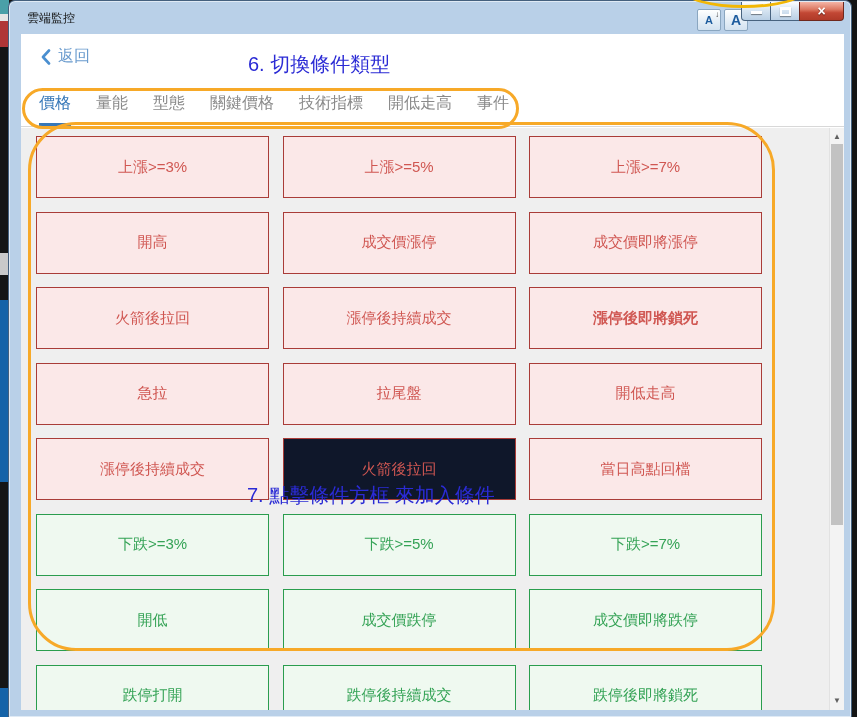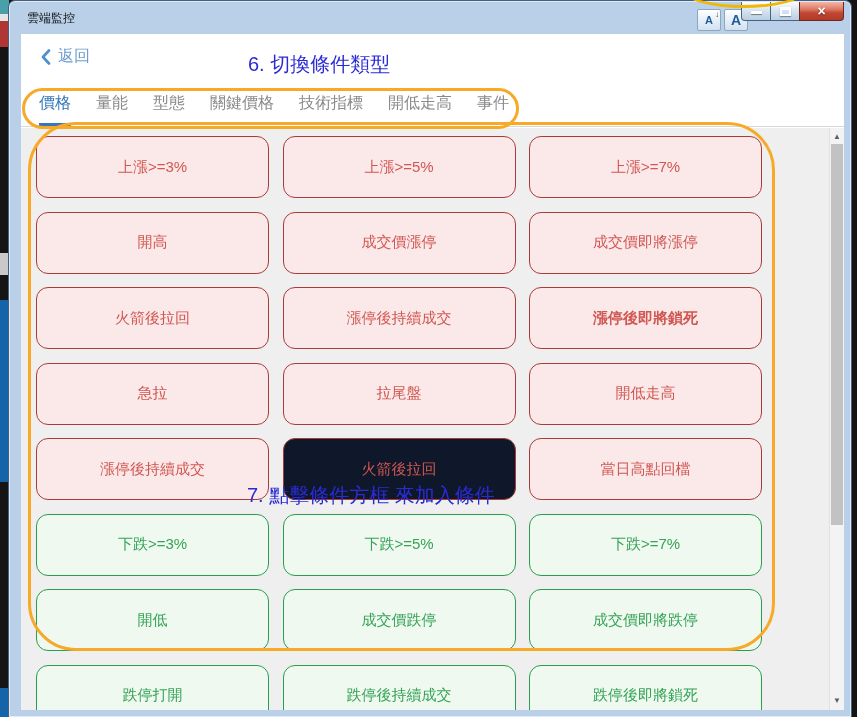--- a/index.html
+++ b/index.html
@@ -41,21 +41,21 @@
   .content { position:absolute; left:12px; right:7px; top:33px; bottom:7px; background:#ffffff; overflow:hidden; }
   .header-area { position:relative; height:93px; background:#fff; border-bottom:1px solid #d8d8d8; }
   .back-button { position:absolute; left:20px; top:12px; display:flex; align-items:center; gap:7px; cursor:pointer; }
   .back-label { font-size:16px; color:#6b9cce; }
   .tab-bar { position:absolute; left:18px; bottom:0; display:flex; gap:25px; }
   .tab { font-size:16px; color:#8a8a8a; padding-bottom:9px; border-bottom:3px solid transparent; cursor:pointer;margin-top:48px; }
   .tab.active { color:#3577b8; border-bottom-color:#3577b8; }
 
   .grid-area { position:absolute; left:0; right:0; top:94px; bottom:0; background:#efefef; overflow:hidden; }
   .button-grid { display:grid; grid-template-columns:repeat(3,233px); gap:13.5px; padding:8px 0 0 15px; }
-  .cond-btn { height:62px; border-radius:12px; font-size:15px;
+  .cond-btn { height:62px; border-radius:0; font-size:15px;
     display:flex; align-items:center; justify-content:center; cursor:pointer; border:1.5px solid; }
 
   
   .scrollbar { position:absolute; right:0; top:0; bottom:0; width:15px; background:#f3f3f3; border-left:1px solid #e2e2e2; }
   .scroll-arrow { position:absolute; left:0; width:14px; height:16px; color:#606060; font-size:8px;
     display:flex; align-items:center; justify-content:center; }
   .scroll-arrow.up { top:0; }
   .scroll-arrow.down { bottom:2px; }
   .scroll-thumb { position:absolute; left:1px; top:16px; width:12px; height:381px; background:#c2c2c2; }
 

